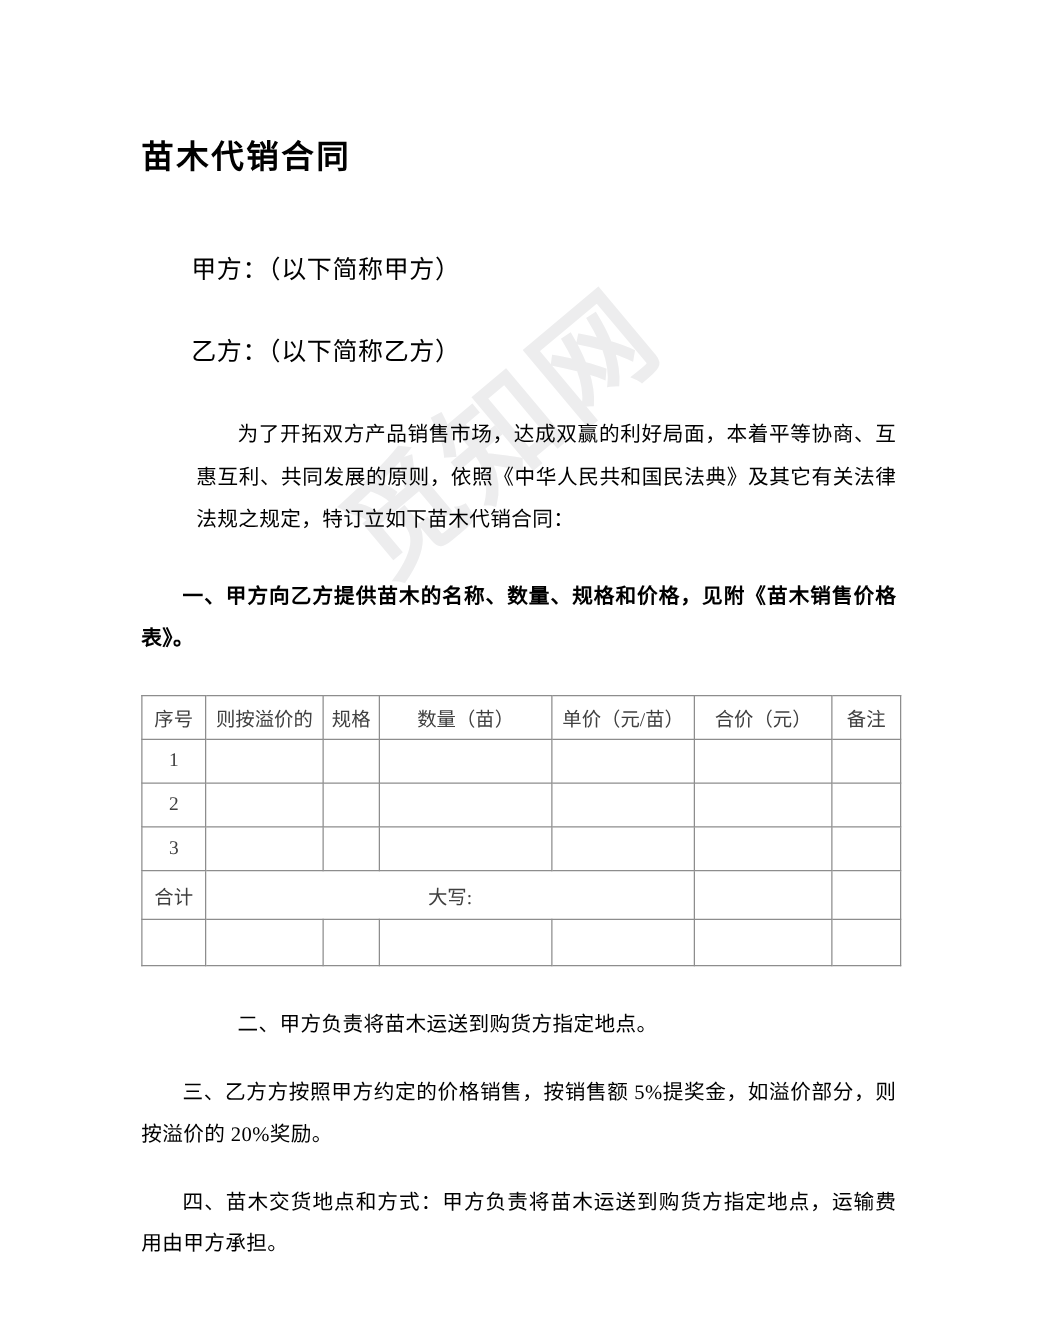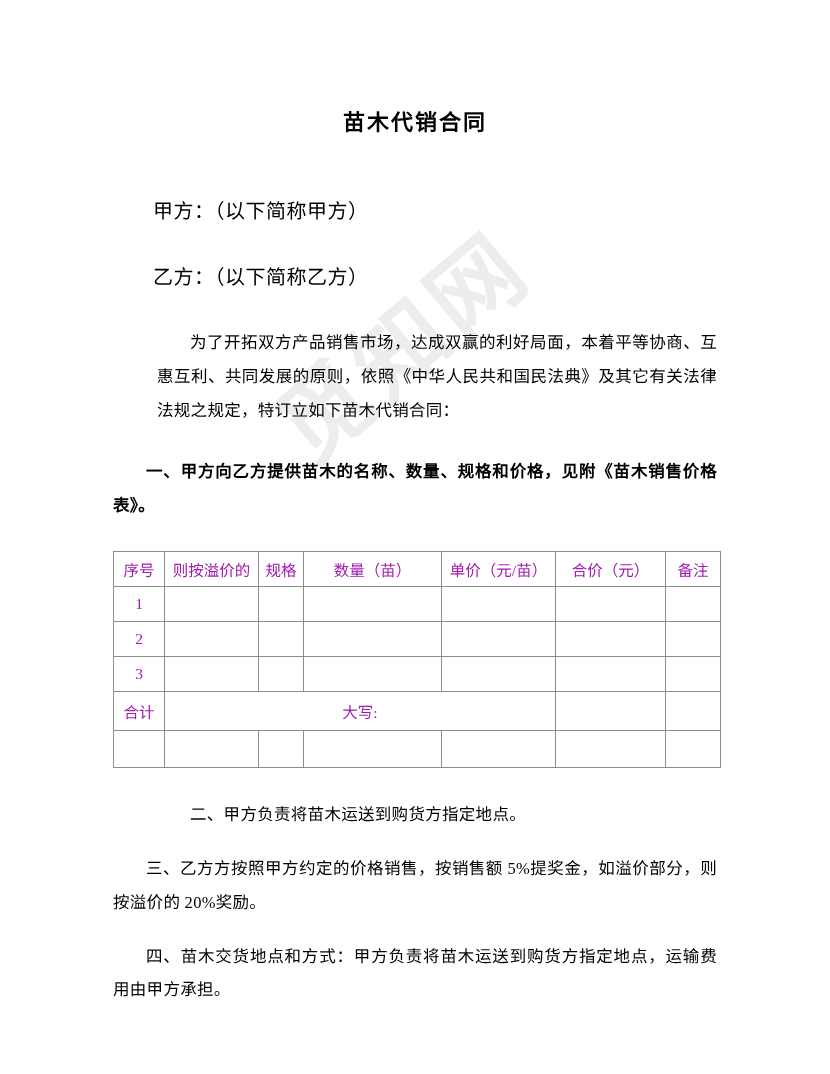--- a/index.html
+++ b/index.html
@@ -48,23 +48,22 @@
   
   #content {
     position: relative;
     z-index: 1;
     padding: 0 113px;
     box-sizing: border-box;
   }
   .doc-title {
     margin: 0;
     padding-top: 104px;
-    text-align: center;
     font-family: Liberation Serif, serif;
-    font-size: 22px;
+    font-size: 26px;
     font-weight: 700;
     letter-spacing: 2px;
     color: #000;
   }
   .party-line {
     margin: 0;
     font-size: 20px;
     line-height: 1.9;
     text-indent: 2em;
     letter-spacing: 0.5px;
@@ -94,21 +93,21 @@
     font-size: 15.5px;
   }
   table.seedling-table th,
   table.seedling-table td {
     border: 1.4px solid #8d8d8d;
     height: 34px;
     text-align: center;
     vertical-align: middle;
     font-weight: normal;
     padding: 0 2px;
-    color: #a21caf;
+    color: #404040;
   }
   col.c-seq    { width: 51px; }
   col.c-name   { width: 94px; }
   col.c-spec   { width: 45px; }
   col.c-qty    { width: 138px; }
   col.c-price  { width: 114px; }
   col.c-total  { width: 110px; }
   col.c-remark { width: 55px; }
 
   tr.empty-row td { height: 36px; }

